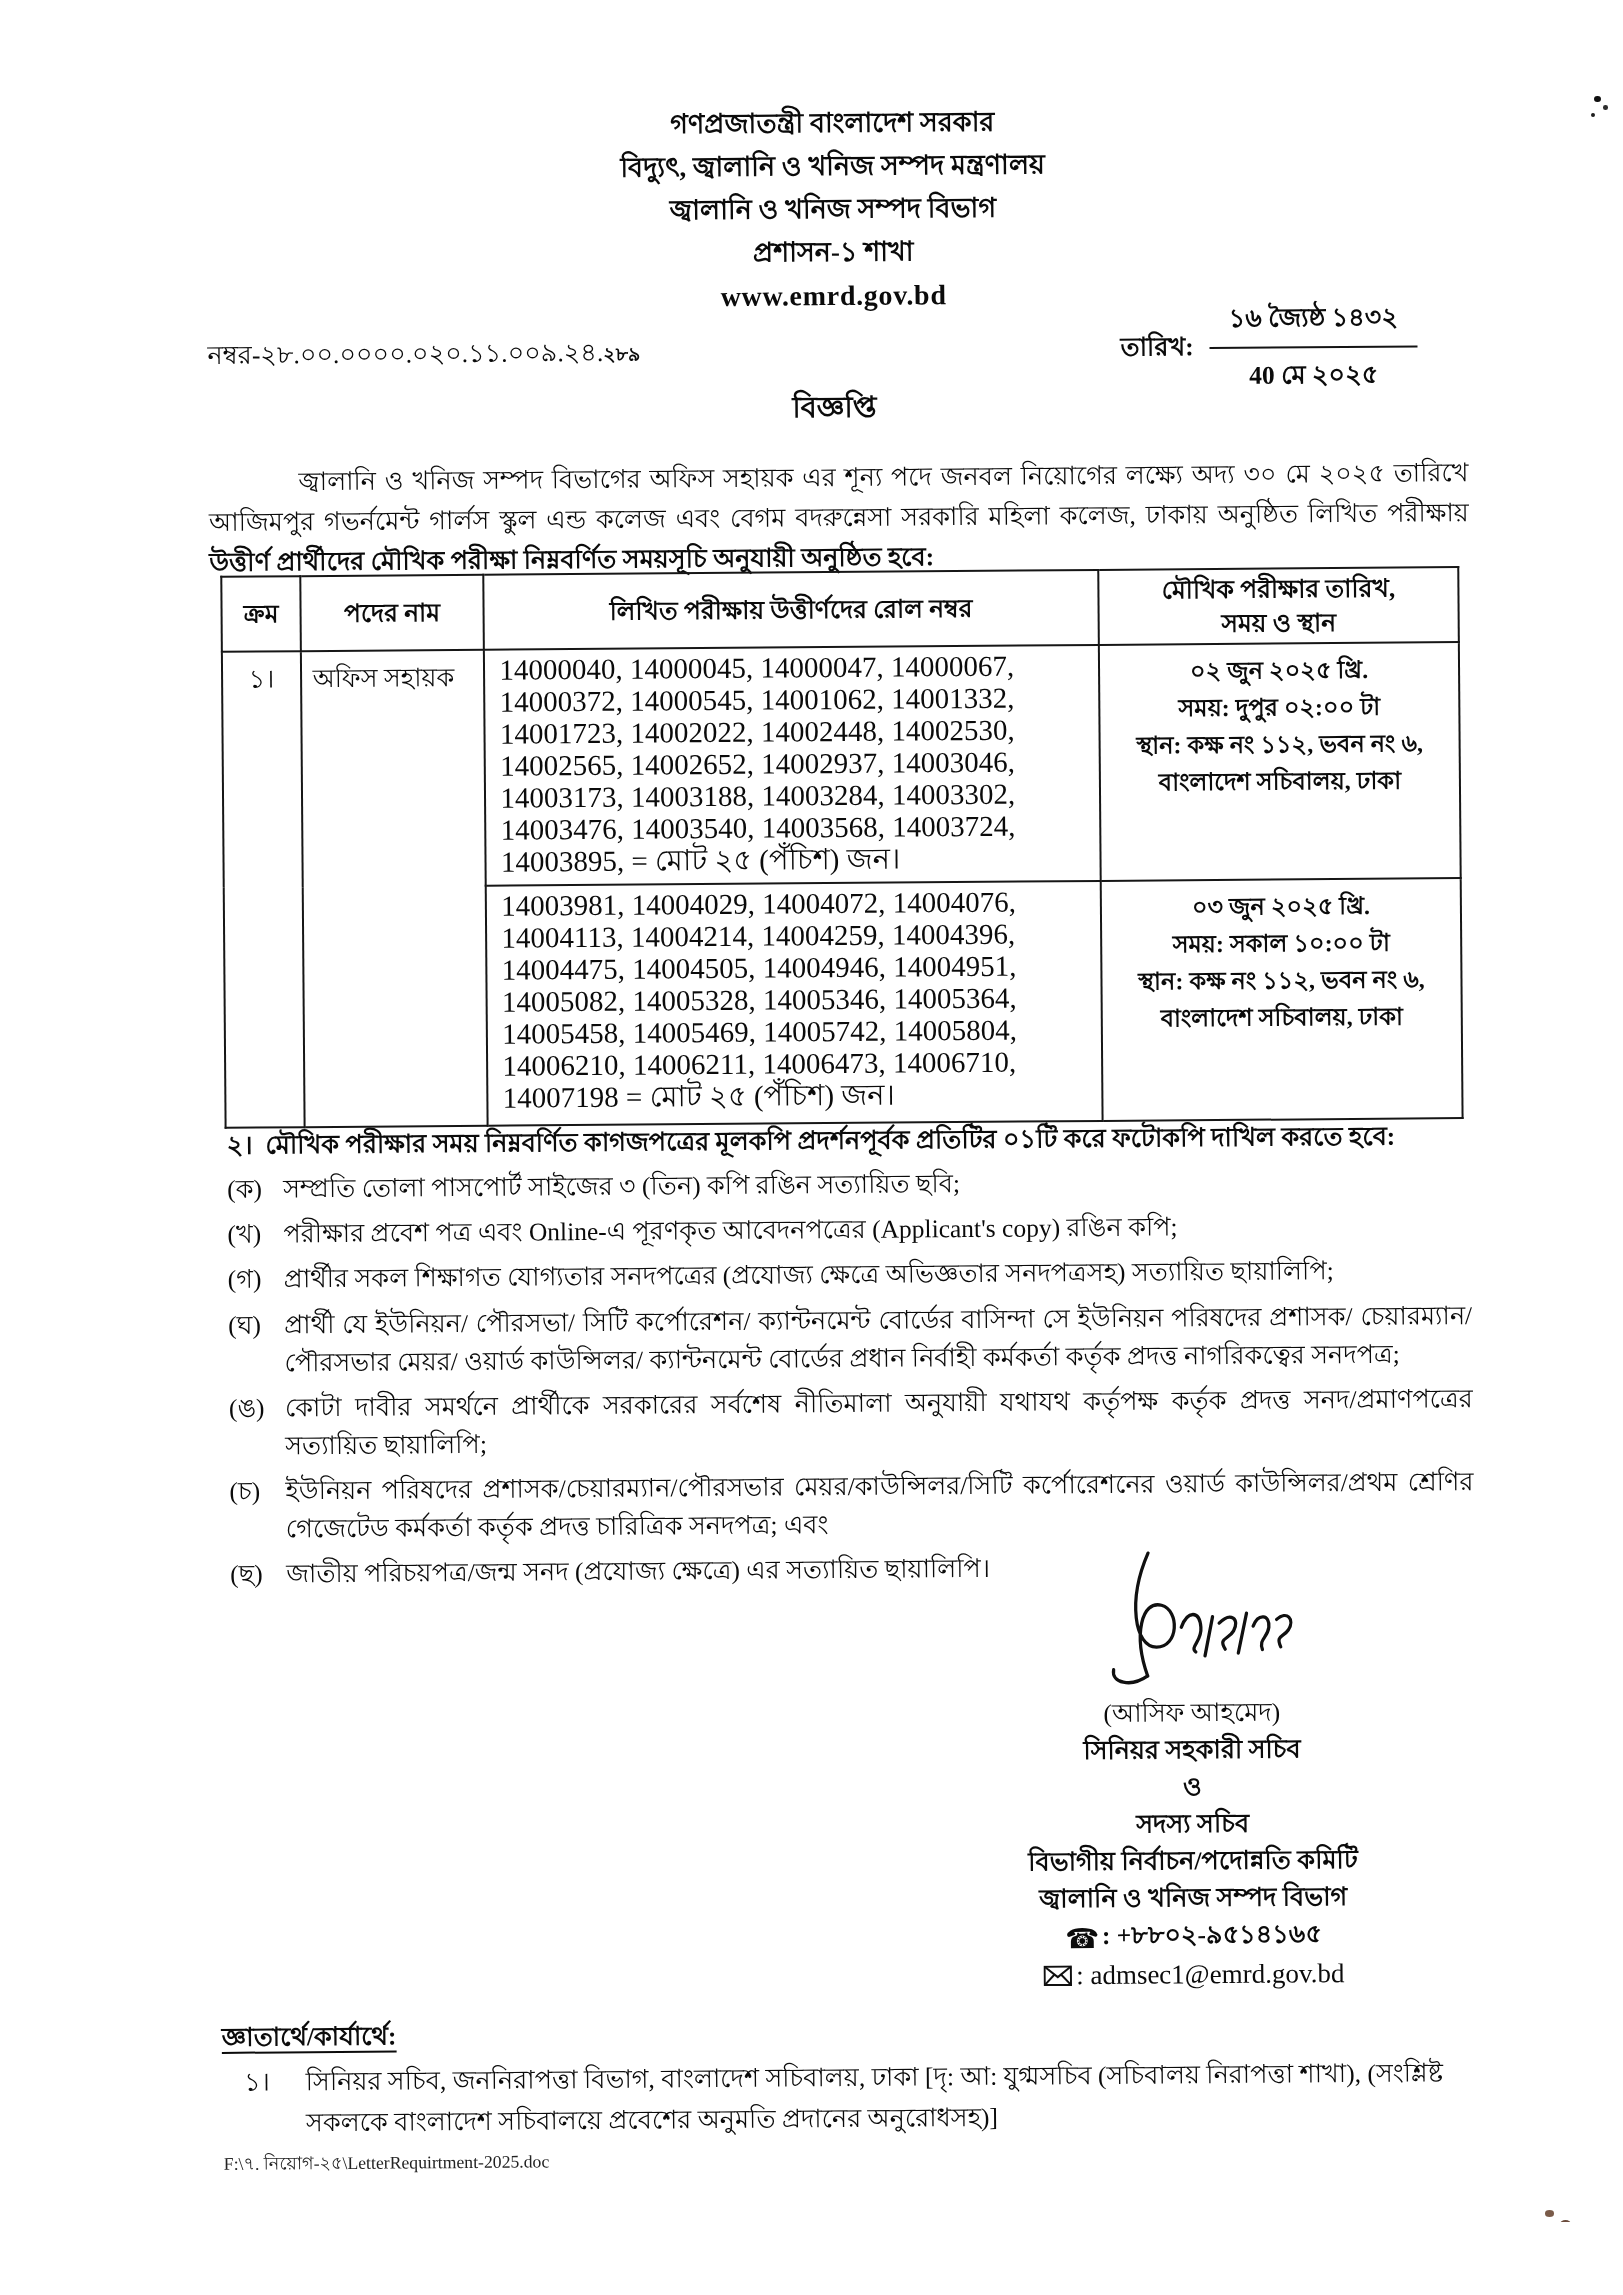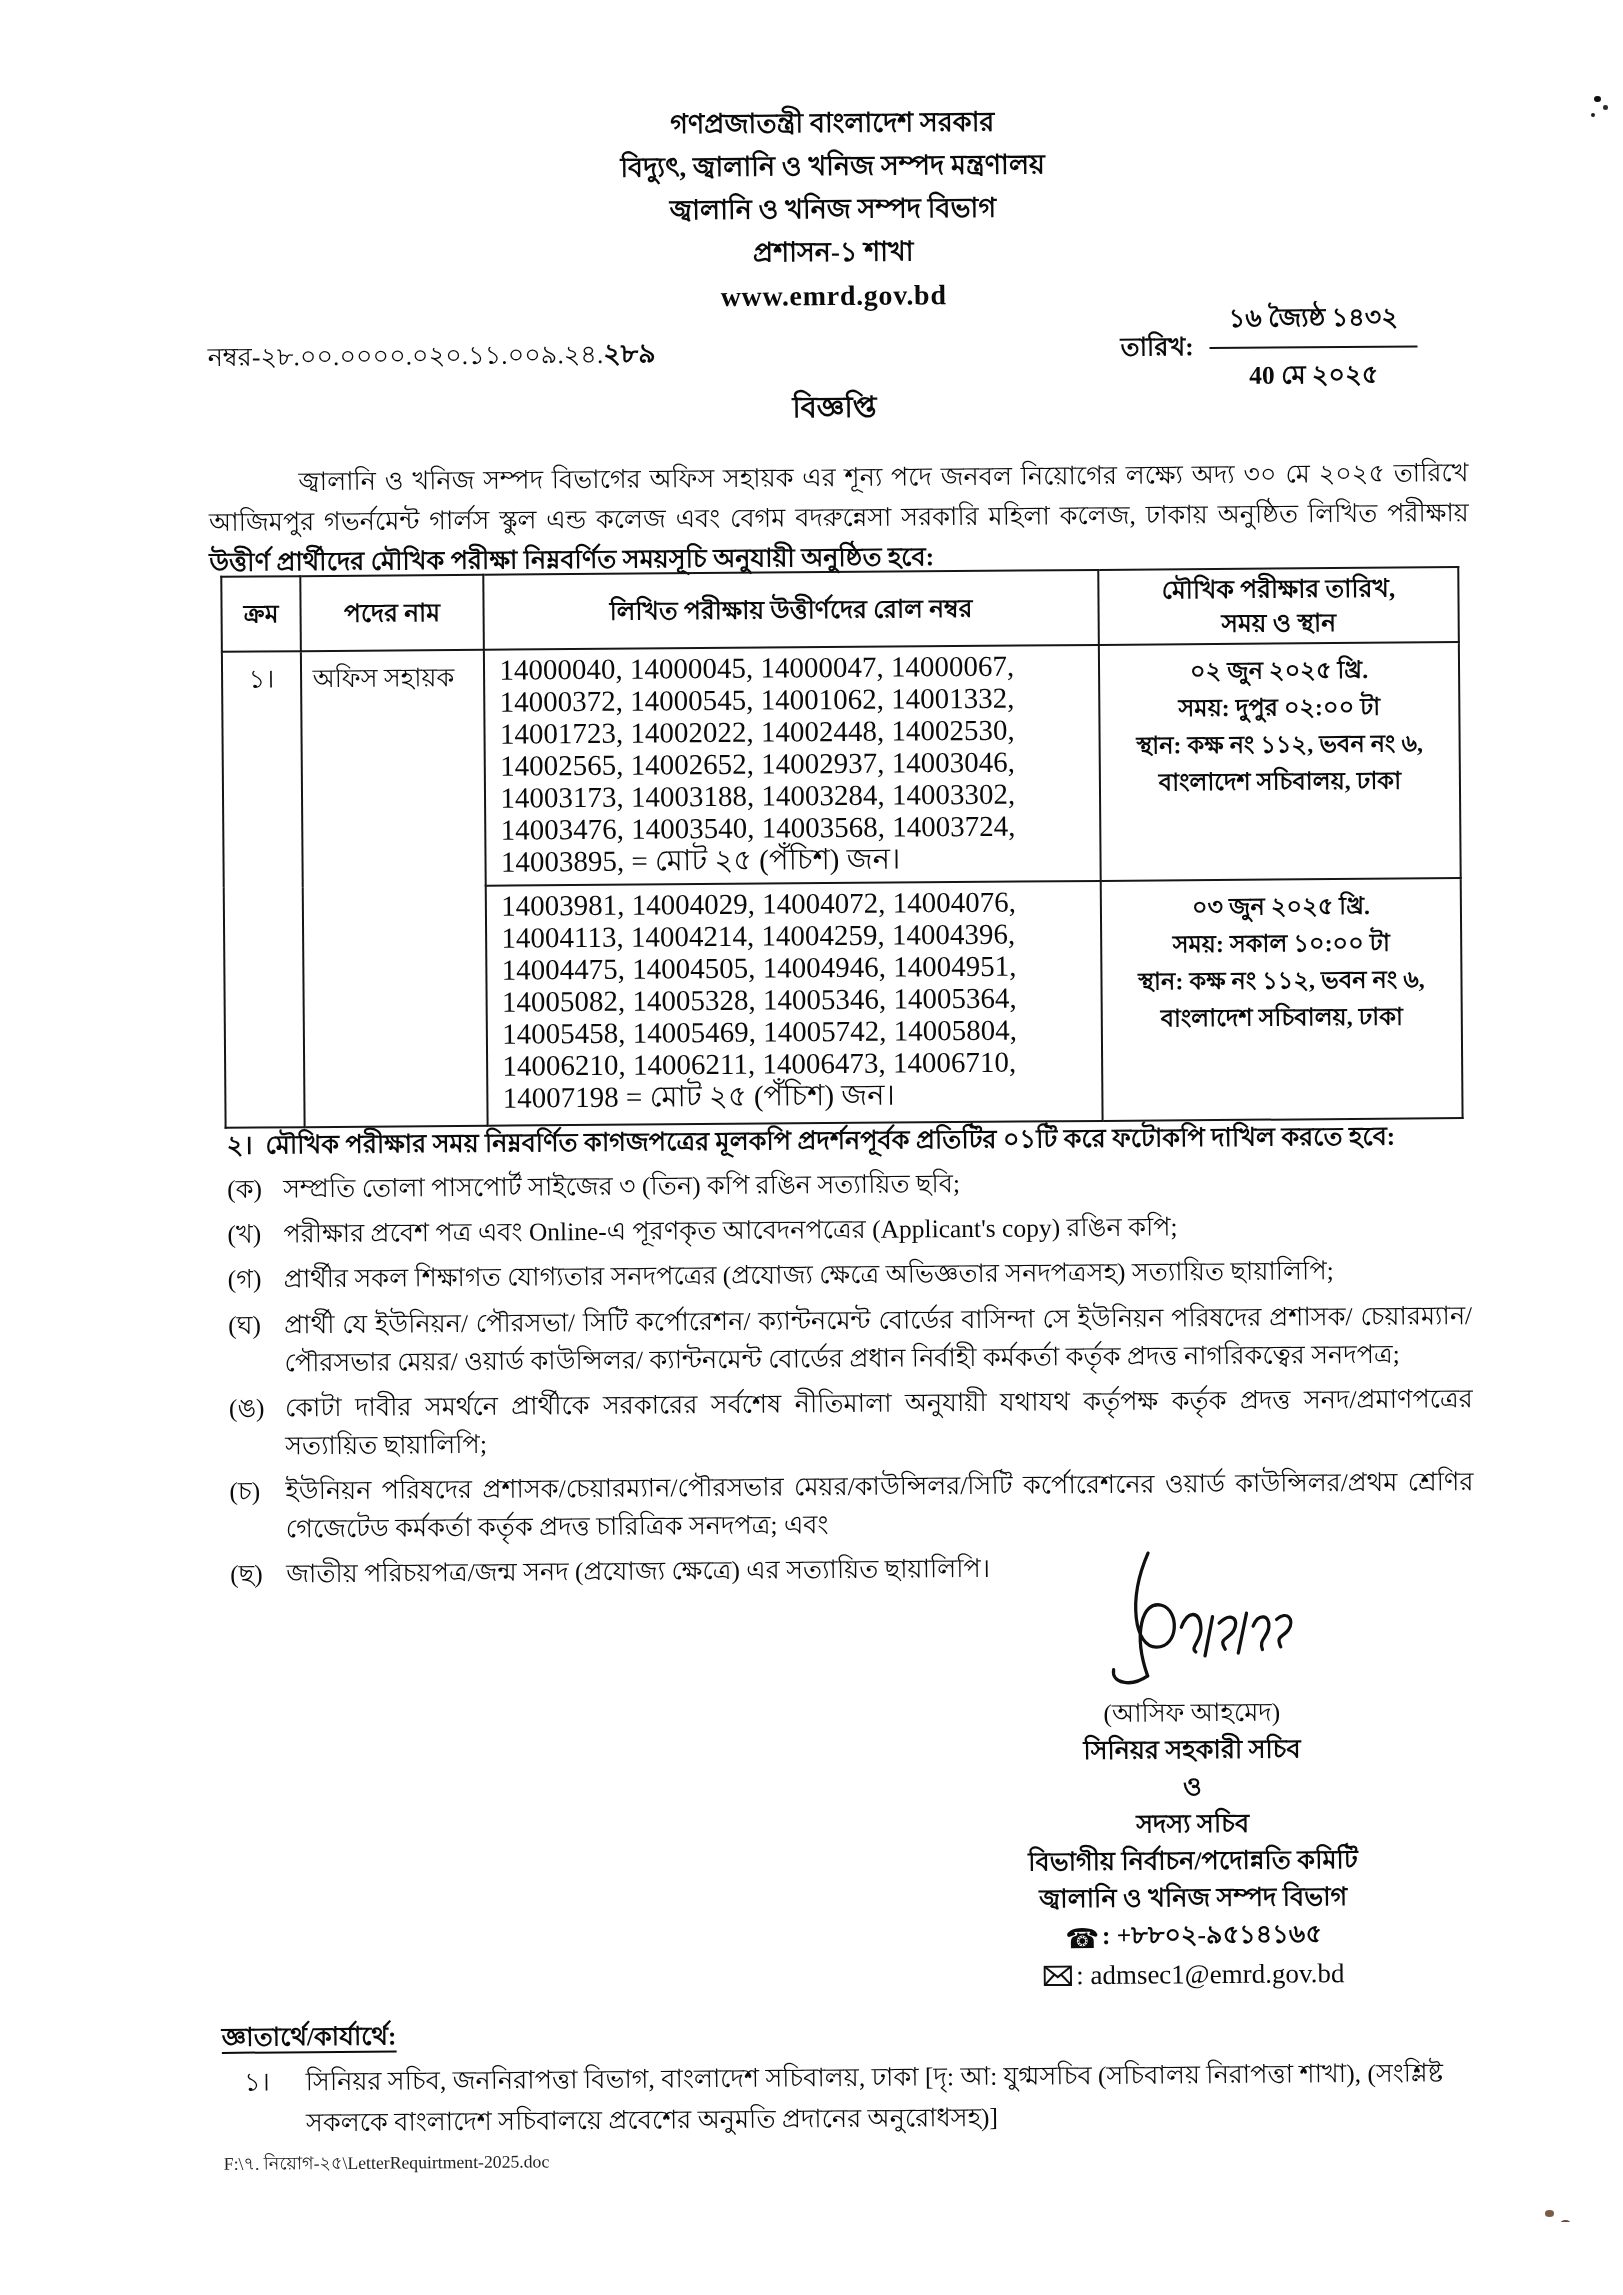--- a/index.html
+++ b/index.html
@@ -9,21 +9,21 @@
   }
   .rot{position:absolute;inset:0;transform:rotate(-0.45deg);transform-origin:812px 1047px;}
 
   
   .header-block{position:absolute;top:102px;left:0;width:1623px;text-align:center;}
   .h-line{font-size:27px;font-weight:600;line-height:43px;}
   .h-web{font-size:28px;font-weight:700;letter-spacing:0.7px;line-height:43px;}
 
   
   .ref-row{position:absolute;top:331px;left:185px;font-size:25.5px;font-weight:500;}
-  .memo-bold{font-weight:800;font-size:27px;}
+  .memo-bold{font-weight:800;font-size:19px;}
   .date-block{position:absolute;top:302px;left:1098px;display:flex;align-items:center;gap:15.7px;font-size:25.5px;font-weight:600;}
   .date-stack{display:flex;flex-direction:column;align-items:center;}
   .date-top{padding:0 19.6px 5.2px 19.6px;border-bottom:2.6px solid #141414;}
   .date-bottom{padding-top:6.5px;}
 
   
   .title{position:absolute;top:384px;left:0;width:1623px;text-align:center;font-size:29px;font-weight:700;}
   .intro{position:absolute;top:432px;left:185px;width:1260px;font-size:25.5px;line-height:40px;text-align:justify;text-indent:90px;}
   .intro-bold{font-weight:700;}
 

